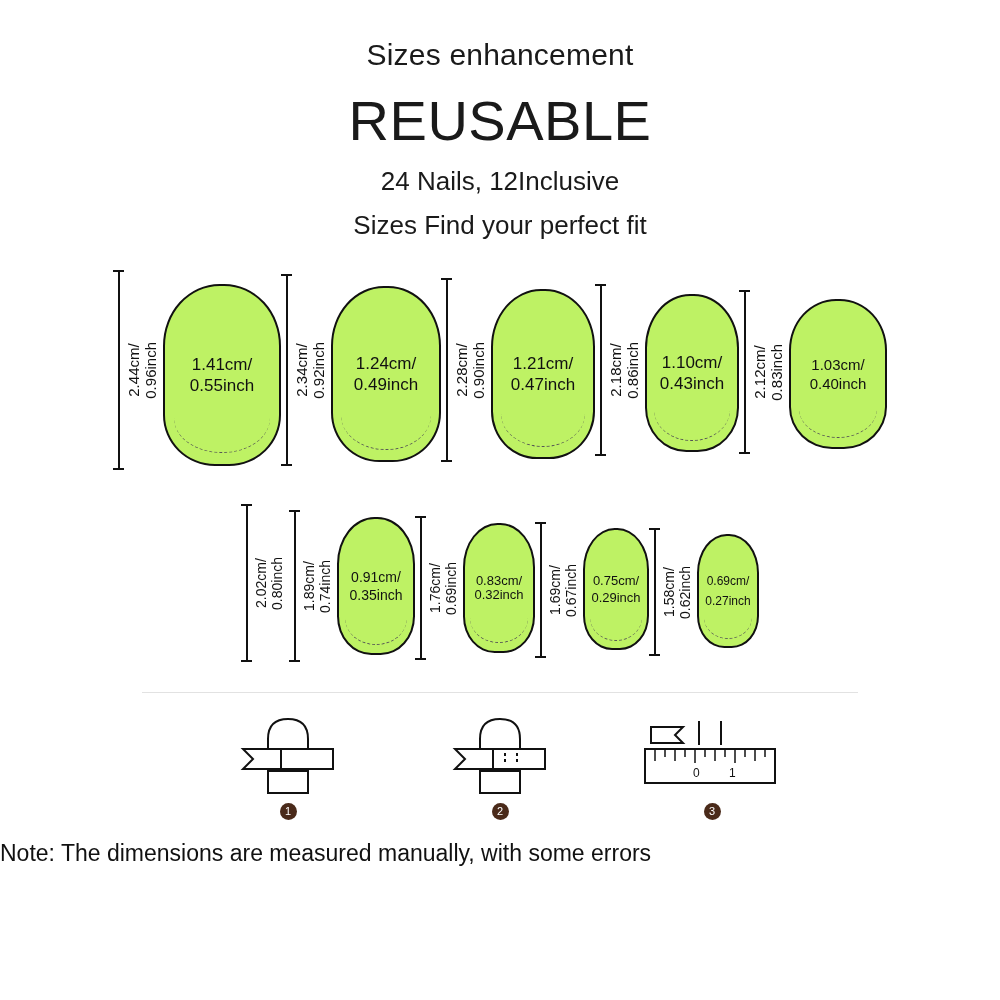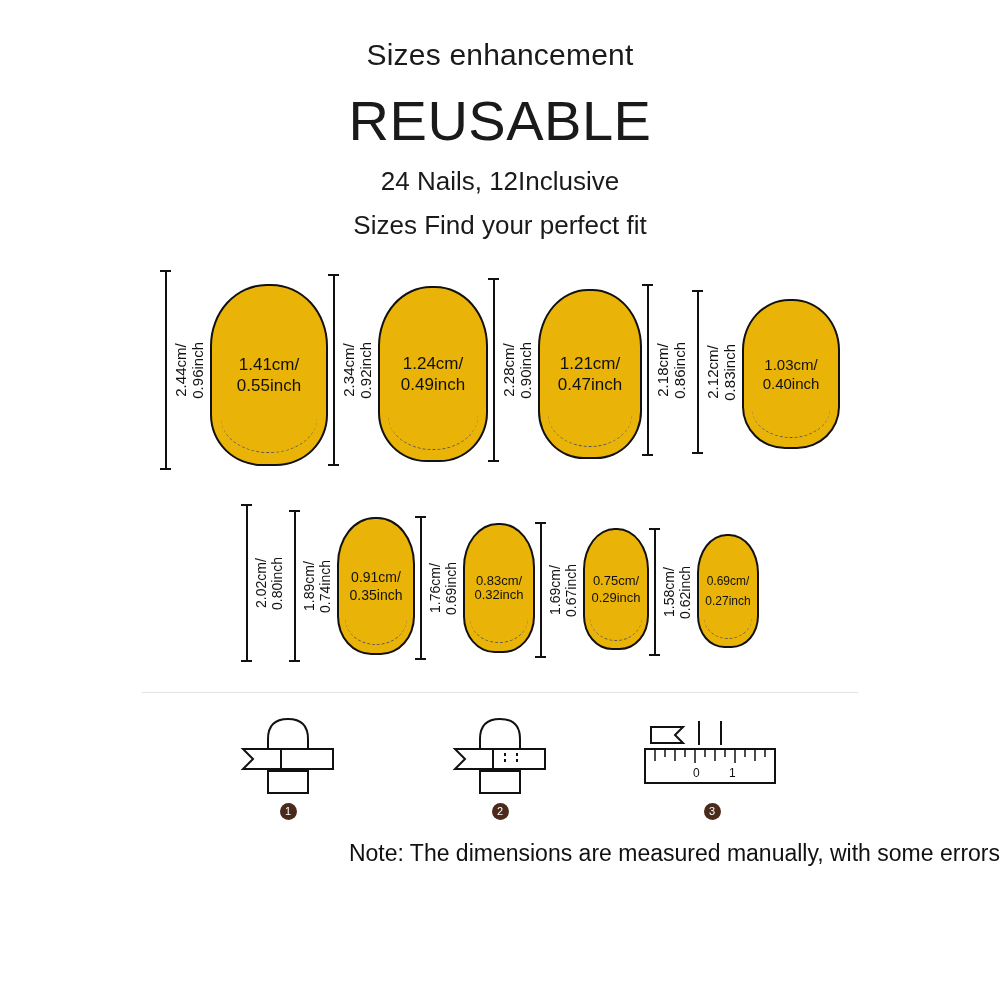--- a/index.html
+++ b/index.html
@@ -93,21 +93,21 @@
     text-align: center;
     margin-left: 1px;
     color: #111;
   }
   .row2 .measure .vlabel { font-size: 14px; line-height: 16px; }
 
   
   .nail {
     position: relative;
     border: 2px solid #111;
-    background: #eab308;
+    background: #bef264;
     display: flex;
     align-items: center;
     justify-content: center;
   }
   .nail .smile {
     position: absolute;
     left: 8%;
     right: 8%;
     bottom: 6%;
     height: 20%;
@@ -150,21 +150,21 @@
     border-radius: 50%;
     background: #4a2a1a;
     color: #fff;
     font-size: 11px;
     line-height: 17px;
     text-align: center;
   }
 
   
   .note {
-    text-align: right;
+    text-align: left;
     font-size: 23px;
     margin-top: 20px;
     color: #111;
   }
 </style>
 </head>
 <body>
 
 <div class="header">
   <div class="title-line">Sizes enhancement</div>
@@ -222,20 +222,25 @@
       </div>
     </div>
 
     <div class="nail-cell" style="margin-top:14px;">
       <div class="measure" style="height:172px;">
         <div class="bar" style="height:172px;">
             <div class="stem"></div>
           </div>
         <div class="vlabel">2.18cm/
 0.86inch</div>
+      </div>
+      <div class="nail" style="width:94px;height:158px;border-radius:48% 48% 44% 44% / 34% 34% 28% 28%;margin-top:10px;">
+        <div class="smile"></div>
+        <div class="wlabel">1.10cm/
+0.43inch</div>
       </div>
     </div>
 
     <div class="nail-cell" style="margin-top:20px;">
       <div class="measure" style="height:164px;">
         <div class="bar" style="height:164px;">
             <div class="stem"></div>
           </div>
         <div class="vlabel">2.12cm/
 0.83inch</div>

